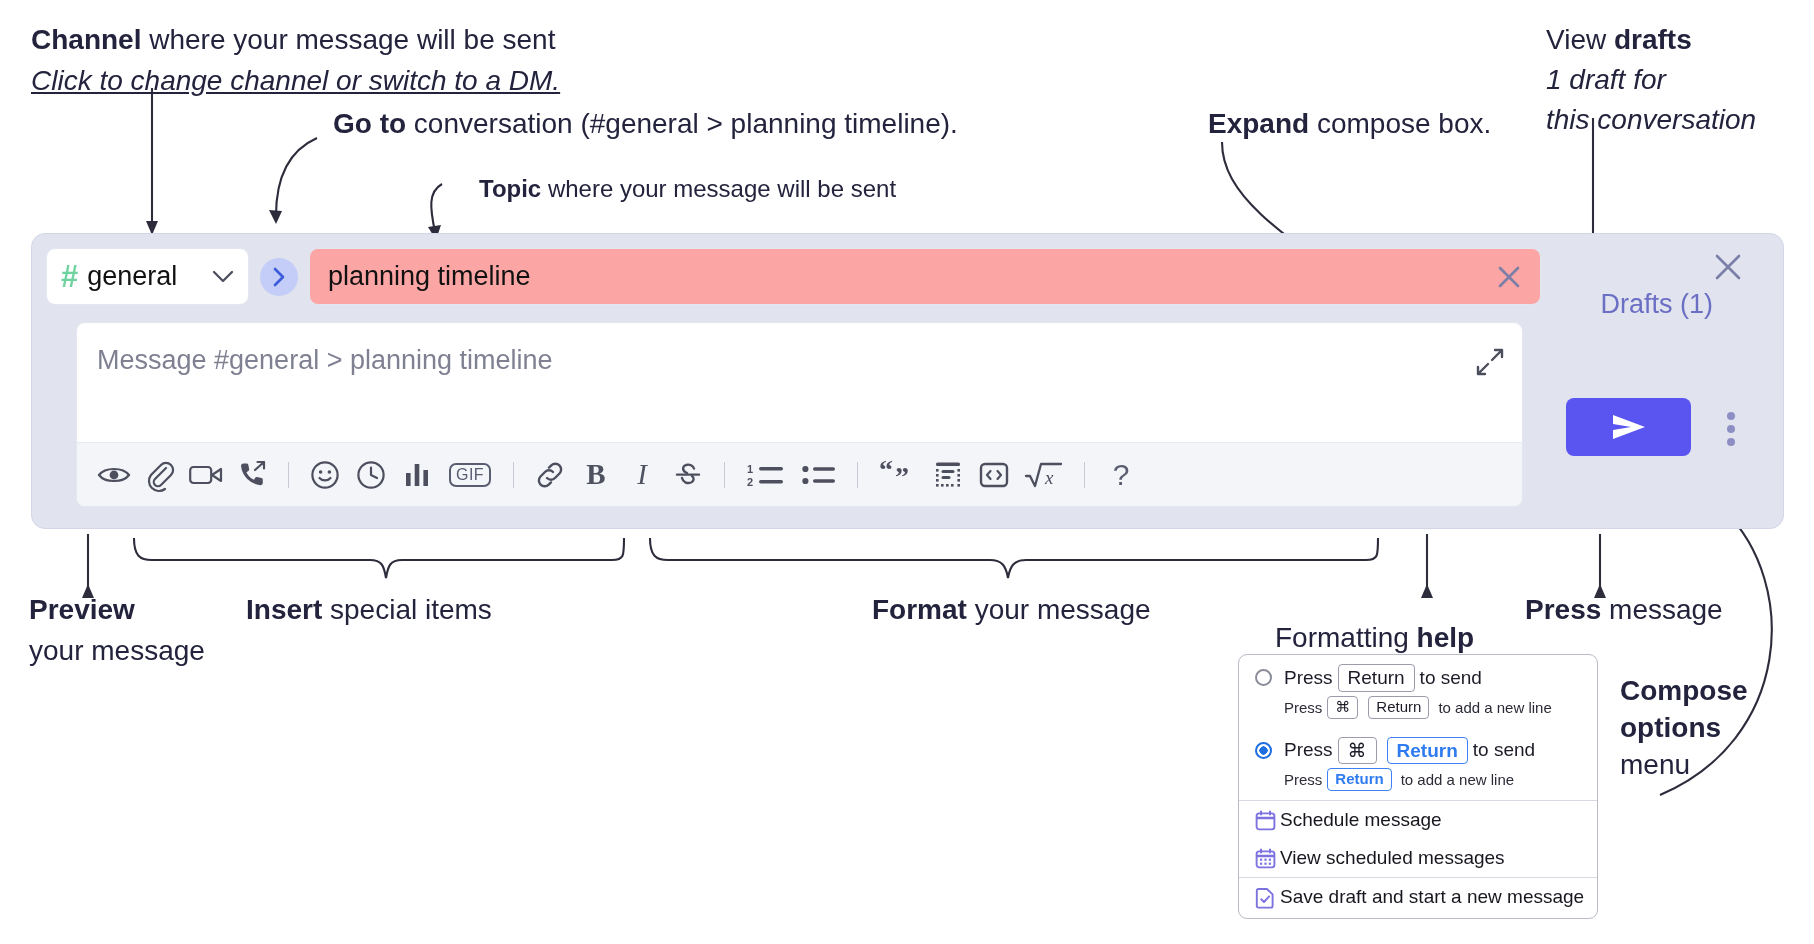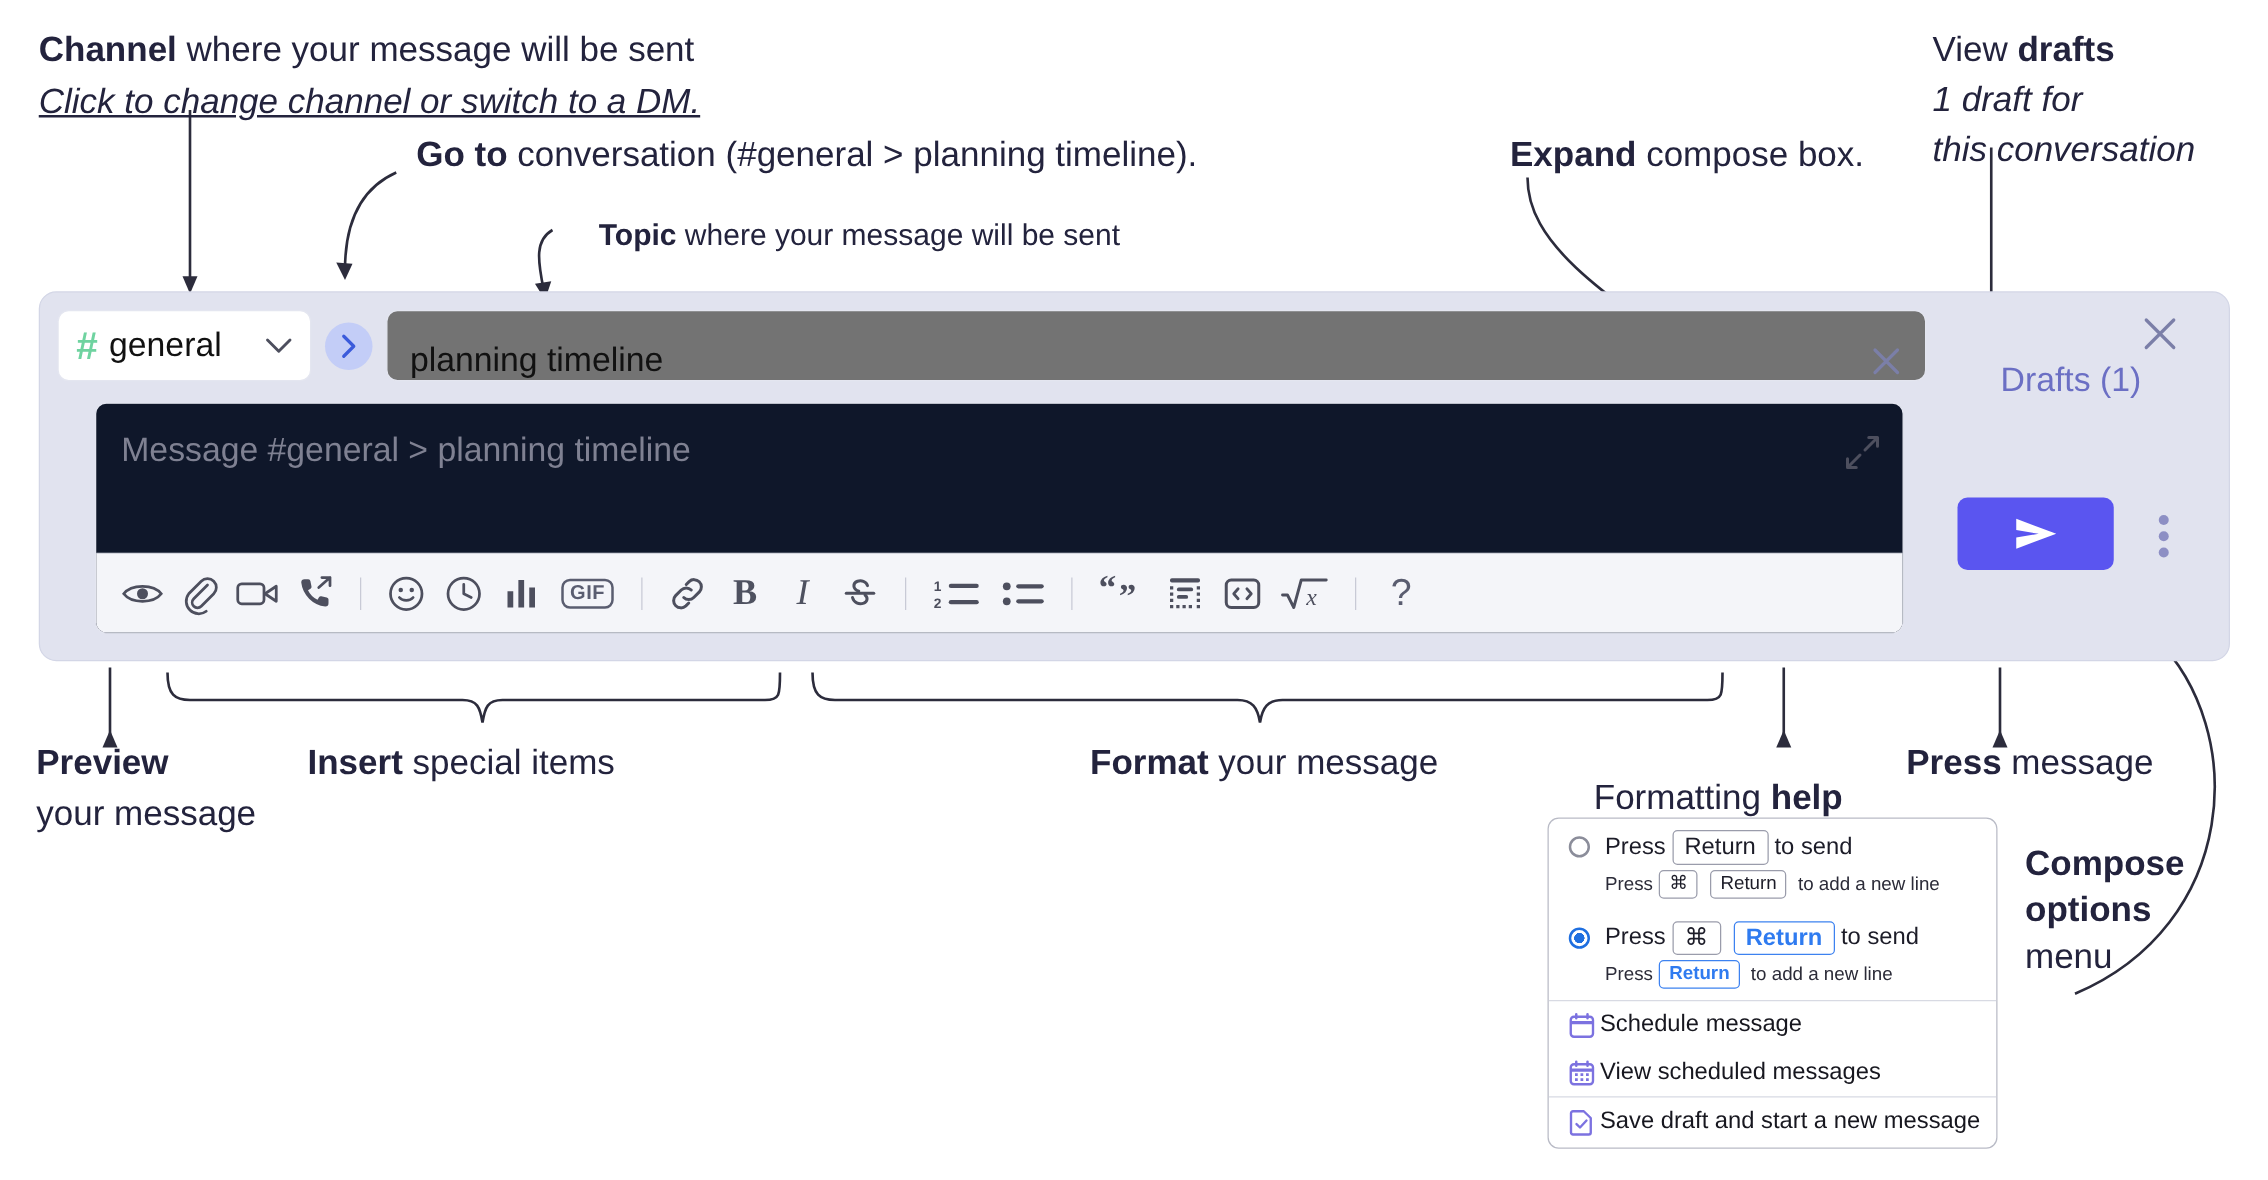--- a/index.html
+++ b/index.html
@@ -26,40 +26,40 @@
     display:flex;align-items:center;gap:9px;padding:0 14px;box-sizing:border-box;
   }
   .hash{font-size:31px;color:#6fd3a0;font-weight:700;line-height:1;}
   .chan-name{font-size:27px;color:#111;}
   .chev{margin-left:auto;}
   .goto-btn{
     width:38px;height:38px;border-radius:50%;background:#c3cdf7;
     display:flex;align-items:center;justify-content:center;margin:0 11px;
   }
   .topic{
-    width:1232px;height:57px;background:#737373;border:1px solid #e4e6f0;border-radius:9px;
-    display:flex;align-items:flex-end;padding:0 16px 0 18px;box-sizing:border-box;
+    width:1232px;height:57px;background:#fca5a5;border:1px solid #e4e6f0;border-radius:9px;
+    display:flex;align-items:center;padding:0 16px 0 18px;box-sizing:border-box;
   }
   .topic-val{font-size:27px;color:#111;flex:1;}
   .msgbox{
     position:absolute;left:44px;top:88px;width:1447px;height:185px;
-    background:#0f172a;border:1px solid #e4e6f0;border-radius:9px;box-sizing:border-box;
+    background:#ffffff;border:1px solid #e4e6f0;border-radius:9px;box-sizing:border-box;
   }
   .placeholder{position:absolute;left:20px;top:22px;font-size:27px;color:#7f8192;}
   .expand{position:absolute;right:17px;top:24px;}
   .toolbar{
     position:absolute;left:0;right:0;bottom:0;height:64px;background:#f4f5f9;
     border-top:1px solid #e8eaf2;border-radius:0 0 8px 8px;
     display:flex;align-items:center;padding-left:14px;box-sizing:border-box;
   }
   .tbtn{width:46px;height:46px;display:flex;align-items:center;justify-content:center;}
   .sep{width:1px;height:26px;background:#c8cad6;margin:0 13px;}
   .gif{
     border:2.4px solid #5a5d70;border-radius:7px;padding:1px 5px;
-    font-size:16px;font-weight:700;color:#5a5d70;letter-spacing:.4px;
+    font-size:16px;font-weight:400;color:#5a5d70;letter-spacing:.4px;
   }
   .bold{font-size:29px;font-weight:700;color:#4e5160;font-family:"Liberation Serif",serif;}
   .ital{font-size:29px;font-style:italic;color:#4e5160;font-family:"Liberation Serif",serif;}
   .qm{font-size:30px;color:#5a5d70;}
   .send{
     position:absolute;right:92px;bottom:72px;width:125px;height:58px;
     background:#5a55f0;border-radius:8px;display:flex;align-items:center;justify-content:center;
   }
   .kebab{position:absolute;right:48px;bottom:82px;display:flex;flex-direction:column;gap:5px;}
   .kebab i{width:8px;height:8px;border-radius:50%;background:#8d8fc4;display:block;}

